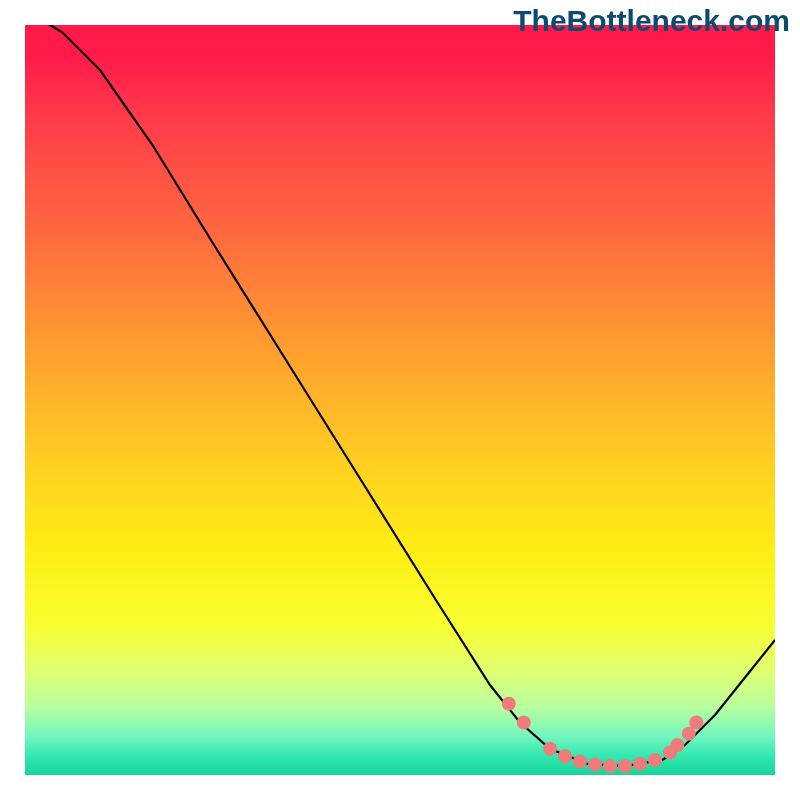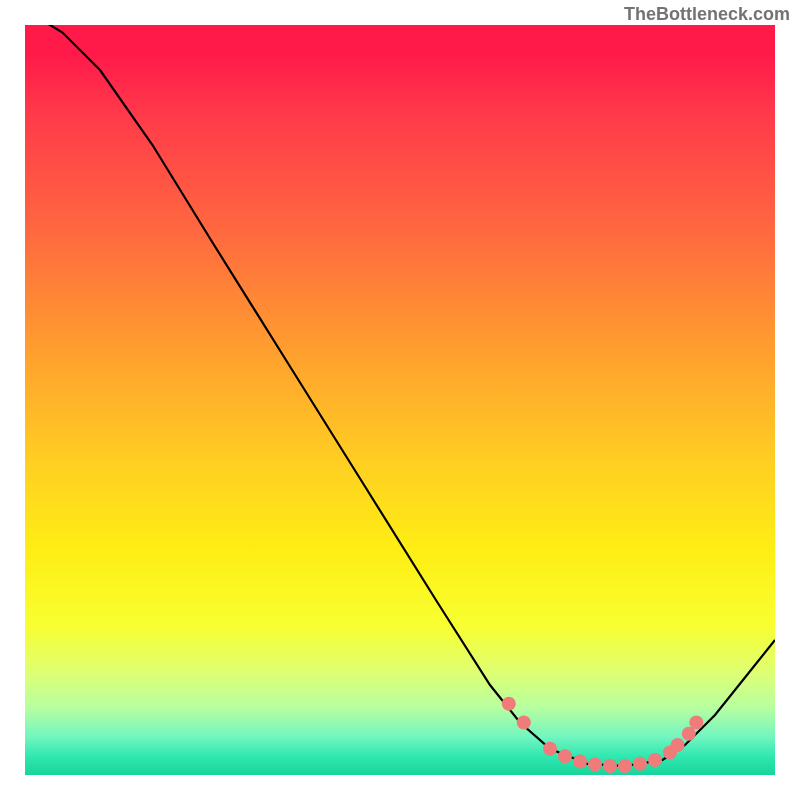--- a/index.html
+++ b/index.html
@@ -20,22 +20,22 @@
       #e0ff70 86%,
       #b8ffa0 91%,
       #70f5c0 95%,
       #30e8b0 97.5%,
       #18d49a 100%
     );
   }
   .attrib {
     position: absolute; top: 4px; right: 10px;
     font-family: Arial, Helvetica, sans-serif;
-    font-size: 18px; font-weight: 700;
-    color: #737373;
+    font-size: 30px; font-weight: 700;
+    color: #0c4a6e;
   }
   svg.curve { position: absolute; inset: 0; }
   .line { fill: none; stroke: #000; stroke-width: 2.2; }
   .dot { fill: #ef7b7b; stroke: none; }
 </style>
 </head>
 <body>
 
 <div class="wrap">
   <div class="plot">

